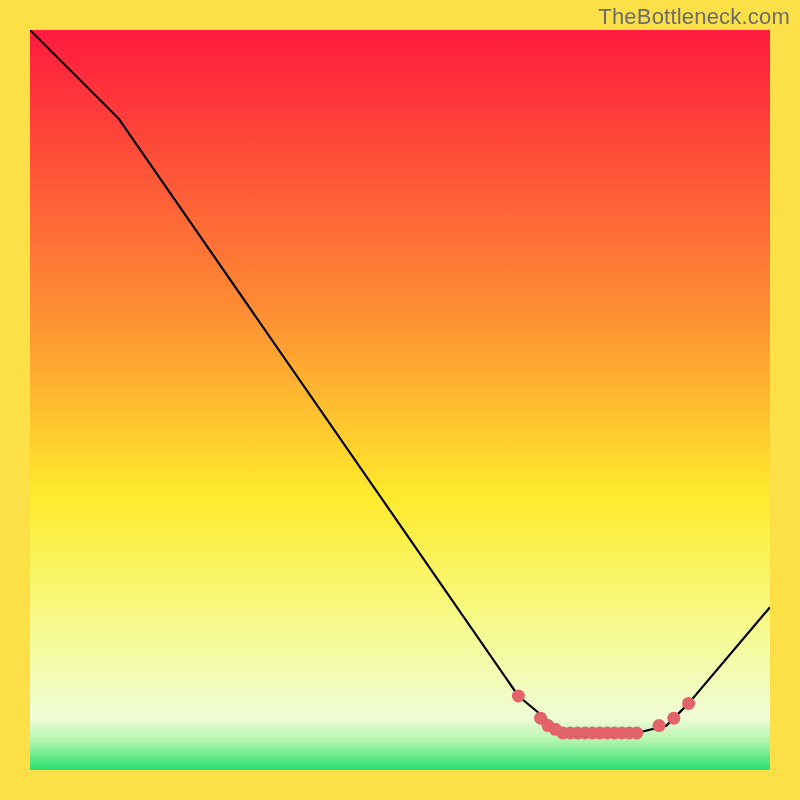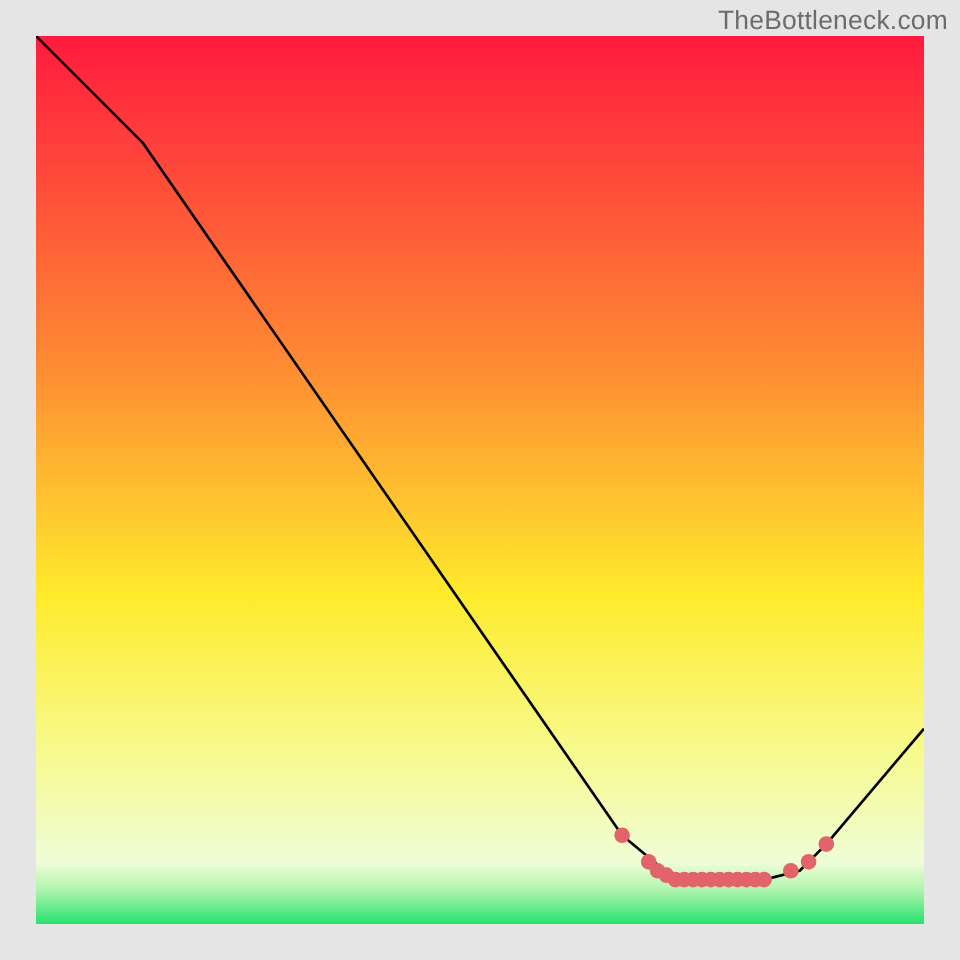--- a/index.html
+++ b/index.html
@@ -8,21 +8,21 @@
     width: 800px;
     height: 800px;
     background: #000;
     overflow: hidden;
     font-family: Arial, Helvetica, sans-serif;
   }
   .frame {
     position: relative;
     width: 800px;
     height: 800px;
-    background: #e5e5e5;
+    background: #fde047;
   }
   .plot {
     position: absolute;
     left: 30px;
     top: 30px;
     width: 740px;
     height: 740px;
     overflow: hidden;
   }
   .plot svg {

